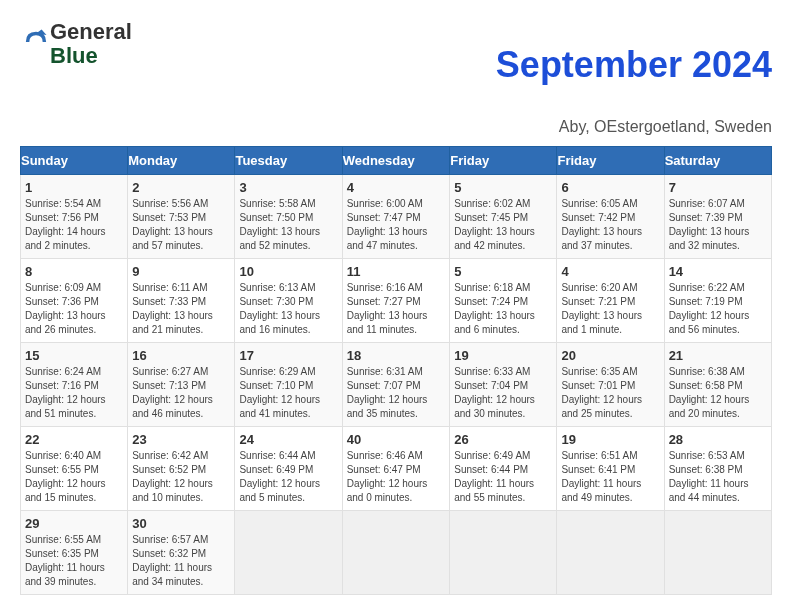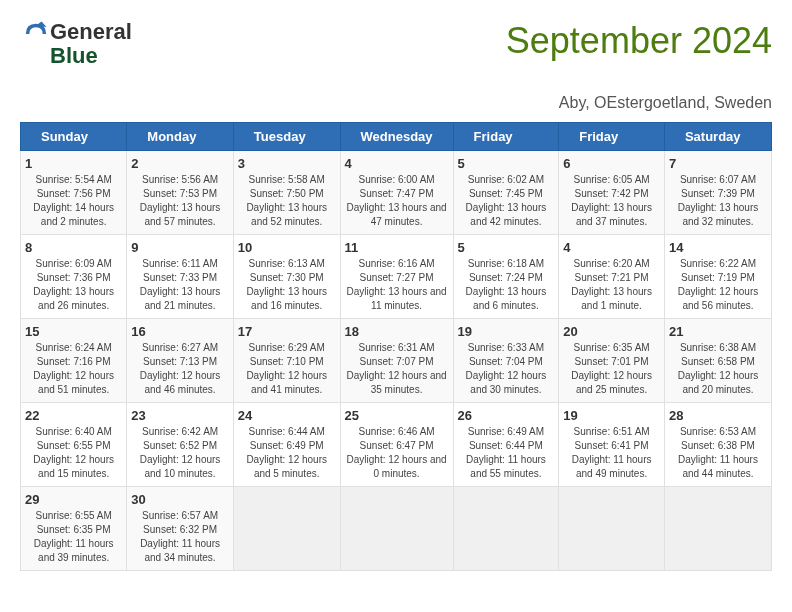--- a/index.html
+++ b/index.html
@@ -11,57 +11,59 @@
       padding: 20px;
     }
     .header-section {
       display: flex;
       justify-content: space-between;
       align-items: flex-start;
       margin-bottom: 10px;
     }
     .logo {
       display: flex;
+      align-items: center;
     }
     .logo-text {
       font-size: 22px;
       font-weight: bold;
       line-height: 1.1;
     }
     .logo-general { color: #333; }
     .logo-blue { color: #14532d; }
     .logo-icon {
       width: 28px;
       height: 28px;
       margin-left: 2px;
     }
     .title-section {
       text-align: right;
     }
     .month-title {
       font-size: 36px;
-      font-weight: normal;
-      color: #4d7c0f;
+      font-weight: bold;
+      color: #1d4ed8;
+      margin-top: 24px;
     }
     .location-title {
       font-size: 16px;
       color: #555;
       margin-top: 32px;
     }
     .calendar {
       width: 100%;
       border-collapse: collapse;
       font-size: 11px;
     }
     .calendar thead tr {
       background-color: #2f6db5;
       color: #fff;
     }
     .calendar thead th {
-      padding: 6px 20px;
+      padding: 6px 0;
       text-align: left;
       font-size: 13px;
       font-weight: bold;
       border: 1px solid #2060a0;
     }
     .calendar tbody tr {
       border-bottom: 1px solid #ddd;
     }
     .calendar tbody td {
       vertical-align: top;
@@ -78,21 +80,20 @@
       font-size: 13px;
       font-weight: bold;
       color: #333;
       display: block;
       margin-bottom: 2px;
     }
     .day-info {
       font-size: 10px;
       color: #444;
       line-height: 1.4;
-      text-align: center;
     }
     .empty-cell {
       background: #f0f0f0 !important;
     }
   </style>
 </head>
 <body>
 
 <div class="header-section">
   <div class="logo">
@@ -225,21 +226,21 @@
         </td>
         <td>
           <span class="day-number">23</span>
           <div class="day-info">Sunrise: 6:42 AM<br>Sunset: 6:52 PM<br>Daylight: 12 hours and 10 minutes.</div>
         </td>
         <td>
           <span class="day-number">24</span>
           <div class="day-info">Sunrise: 6:44 AM<br>Sunset: 6:49 PM<br>Daylight: 12 hours and 5 minutes.</div>
         </td>
         <td>
-          <span class="day-number">25</span>
+          <span class="day-number">40</span>
           <div class="day-info">Sunrise: 6:46 AM<br>Sunset: 6:47 PM<br>Daylight: 12 hours and 0 minutes.</div>
         </td>
         <td>
           <span class="day-number">26</span>
           <div class="day-info">Sunrise: 6:49 AM<br>Sunset: 6:44 PM<br>Daylight: 11 hours and 55 minutes.</div>
         </td>
         <td>
           <span class="day-number">19</span>
           <div class="day-info">Sunrise: 6:51 AM<br>Sunset: 6:41 PM<br>Daylight: 11 hours and 49 minutes.</div>
         </td>

